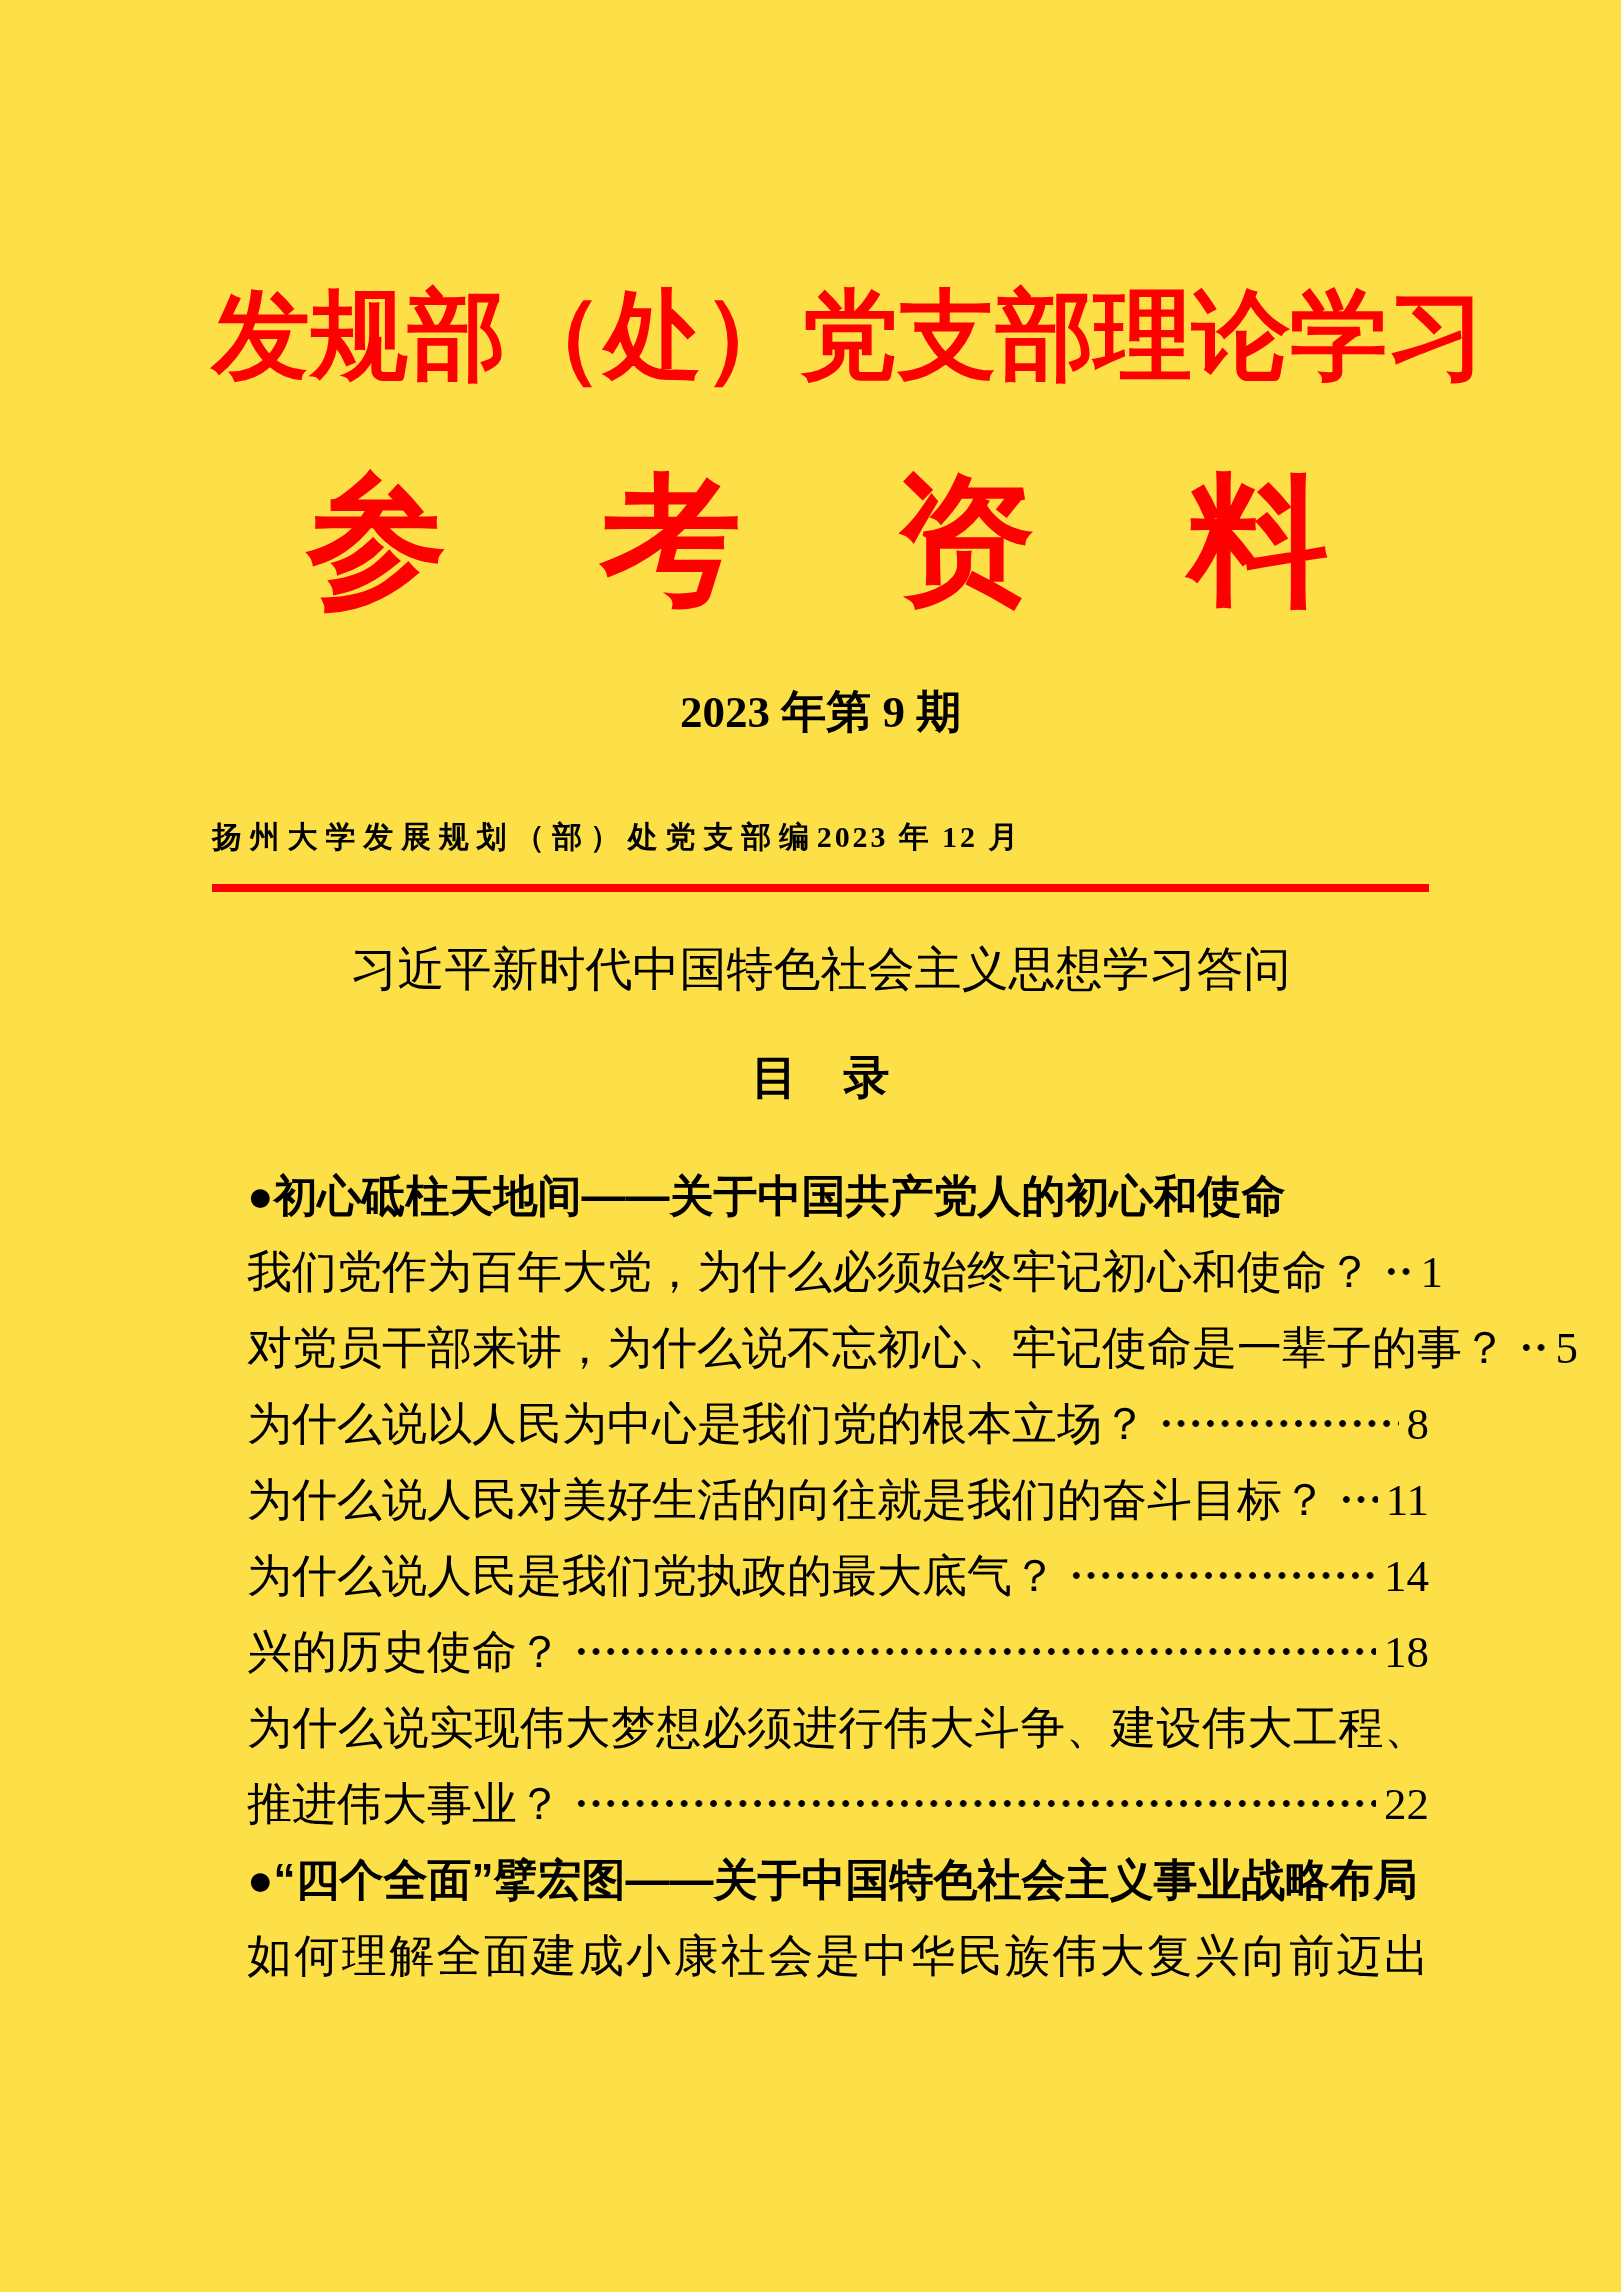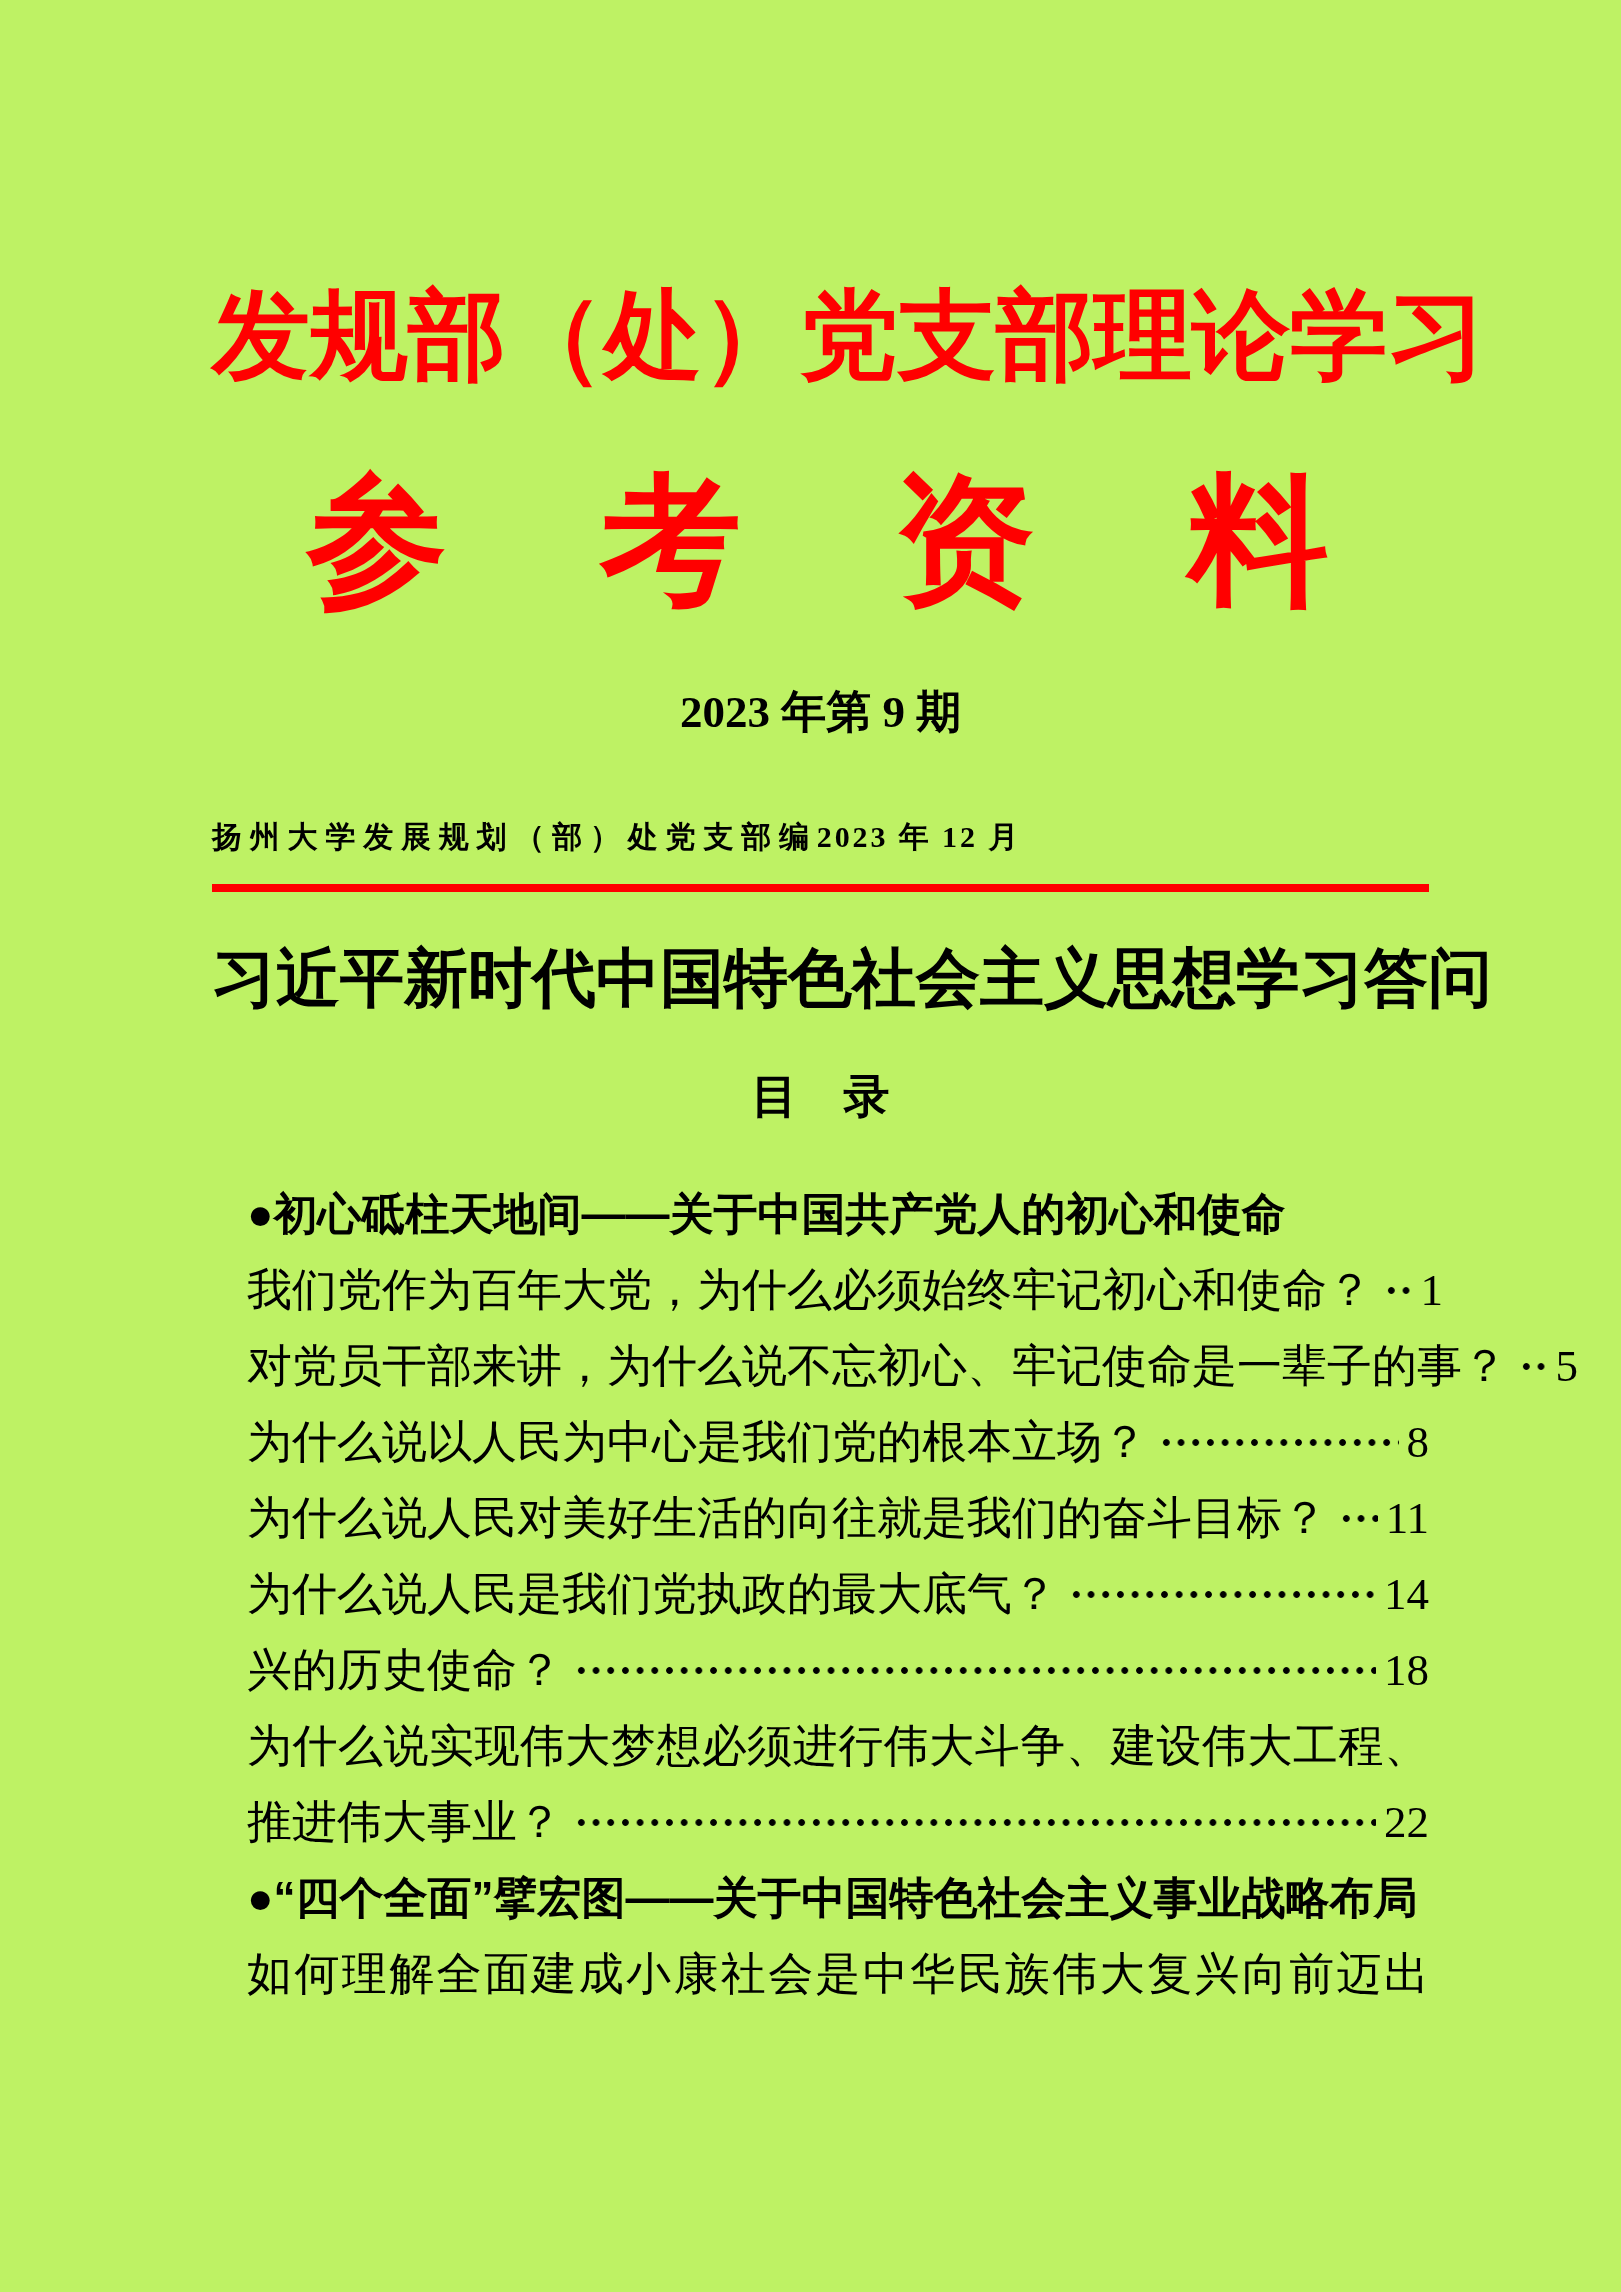--- a/index.html
+++ b/index.html
@@ -1,21 +1,21 @@
 <!DOCTYPE html>
 <html style="--accent: #ff0000;"><head>
 <meta charset="utf-8">
 <style>
   html,body { margin:0; padding:0; background:#888; }
   .page {
     position: relative;
     width: 1621px;
     height: 2293px;
     margin: 0 auto;
-    background: #bef264;
+    background: #fde047;
     overflow: hidden;
     font-family: "Liberation Serif", "DejaVu Serif", serif;
     color: #000;
   }
   .content {
     padding: 0 192px 0 212px; 
   }
   
   .title-line1 {
     margin-top: 282px;
@@ -64,22 +64,22 @@
   .red-rule {
     margin-top: 25.5px;
     height: 8.8px;
     background: var(--accent, #ff0000);
   }
   
   .doc-heading {
     margin-top: 51px;
     text-align: center;
     font-family: "Liberation Sans", "DejaVu Sans", sans-serif;
-    font-weight: bold;
-    font-size: 64px;
+    font-weight: normal;
+    font-size: 47px;
     line-height: 1.1;
     white-space: nowrap;
   }
   .toc-heading {
     margin-top: 57px;
     text-align: center;
     font-family: "Liberation Sans", "DejaVu Sans", sans-serif;
     font-weight: bold;
     font-size: 46px;
     line-height: 1.1;

